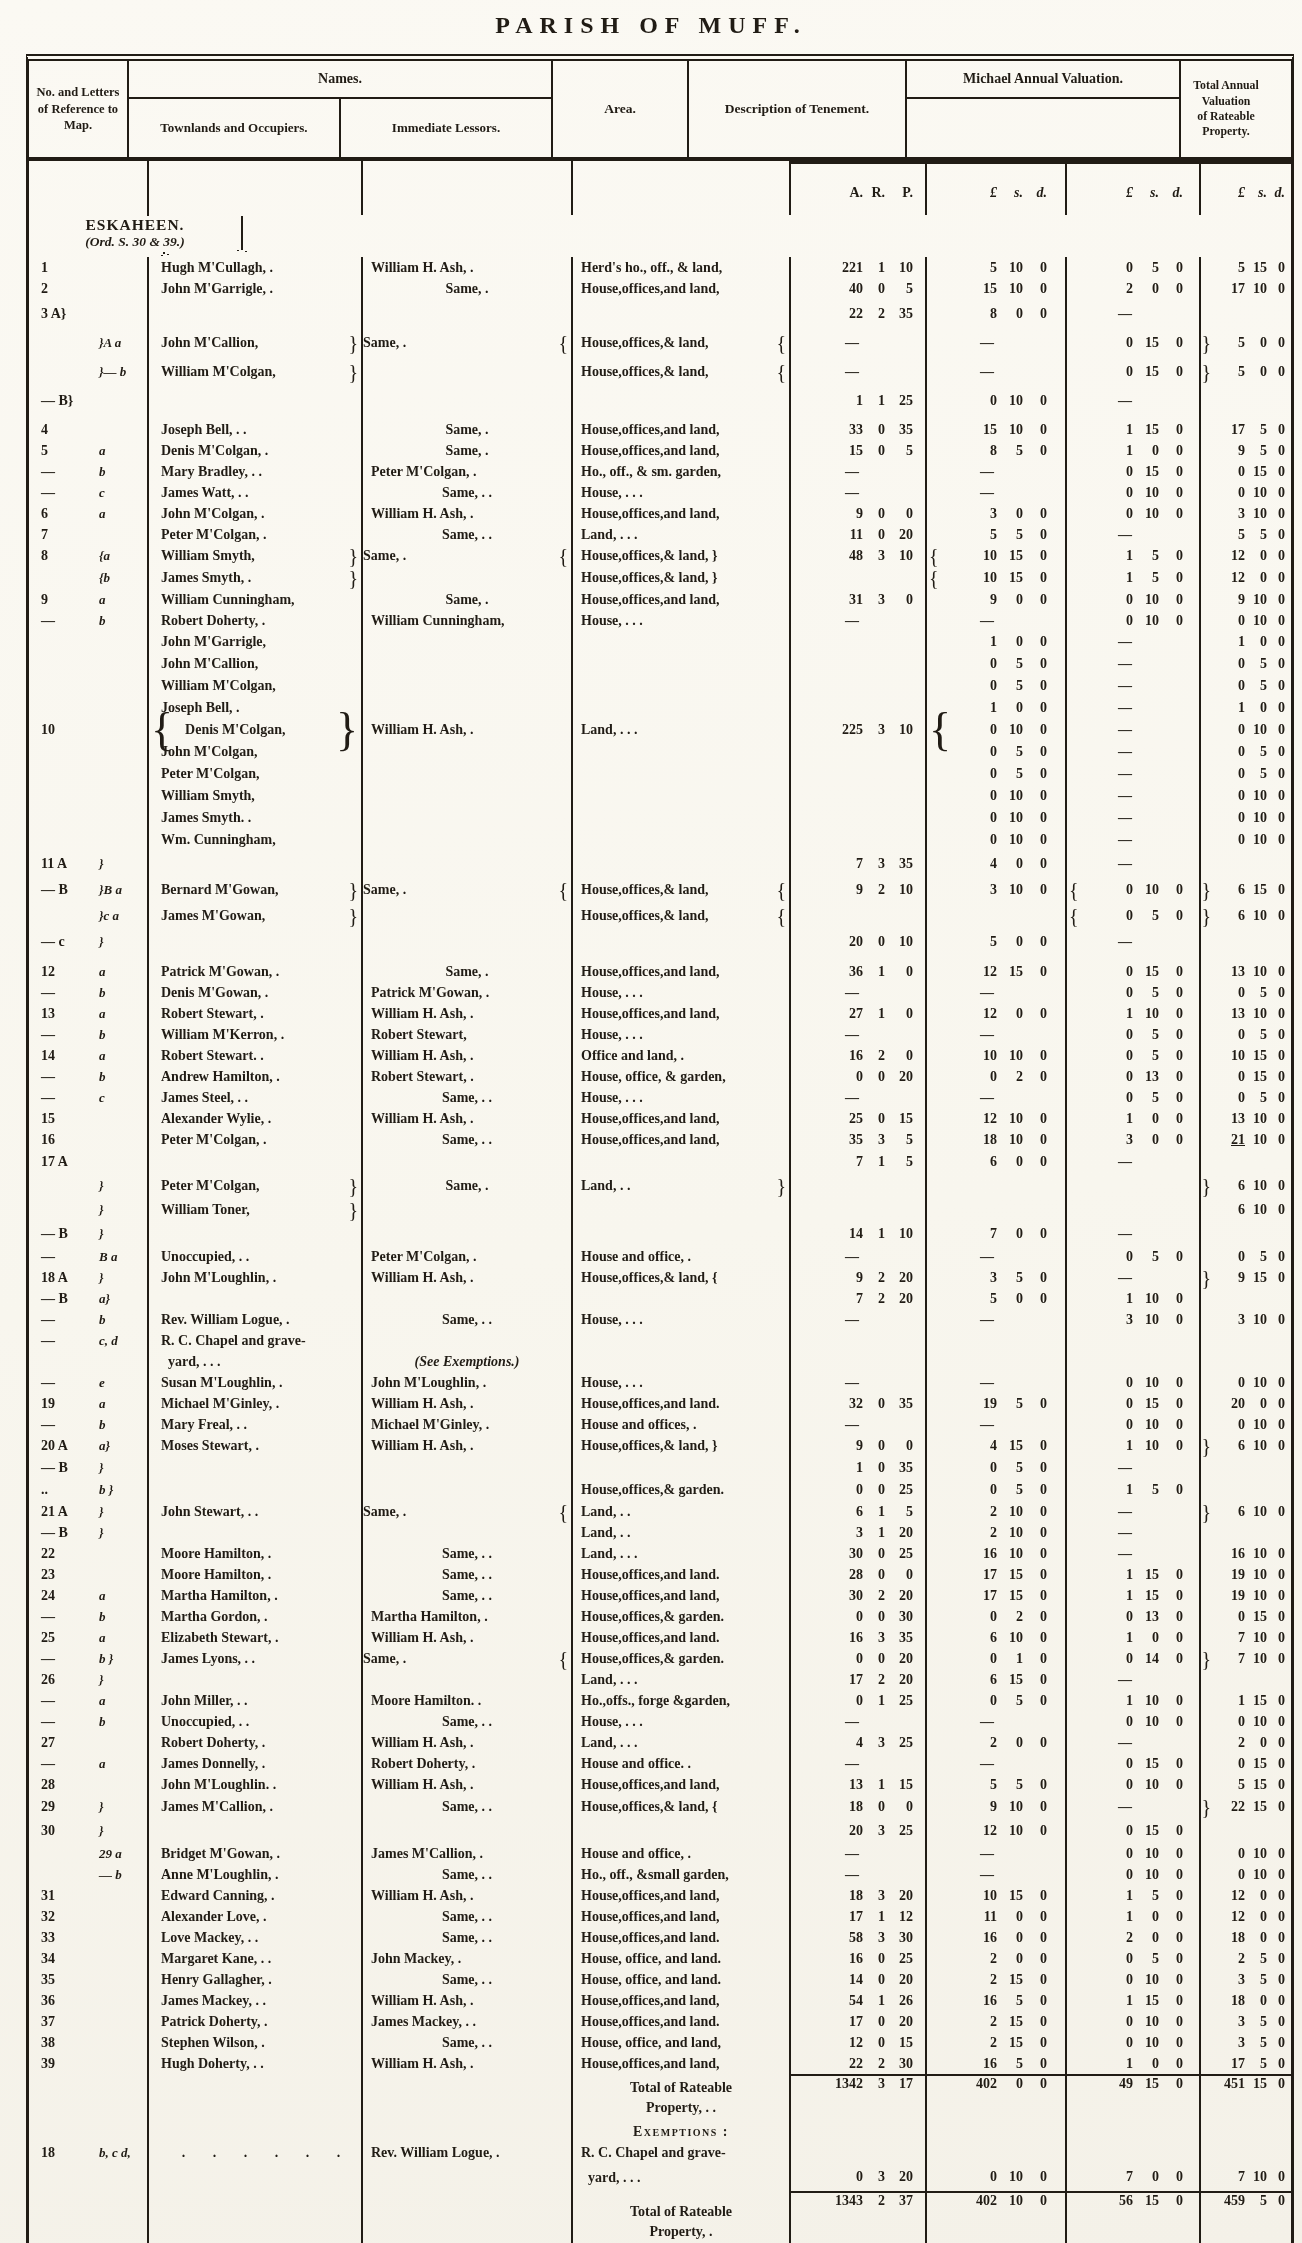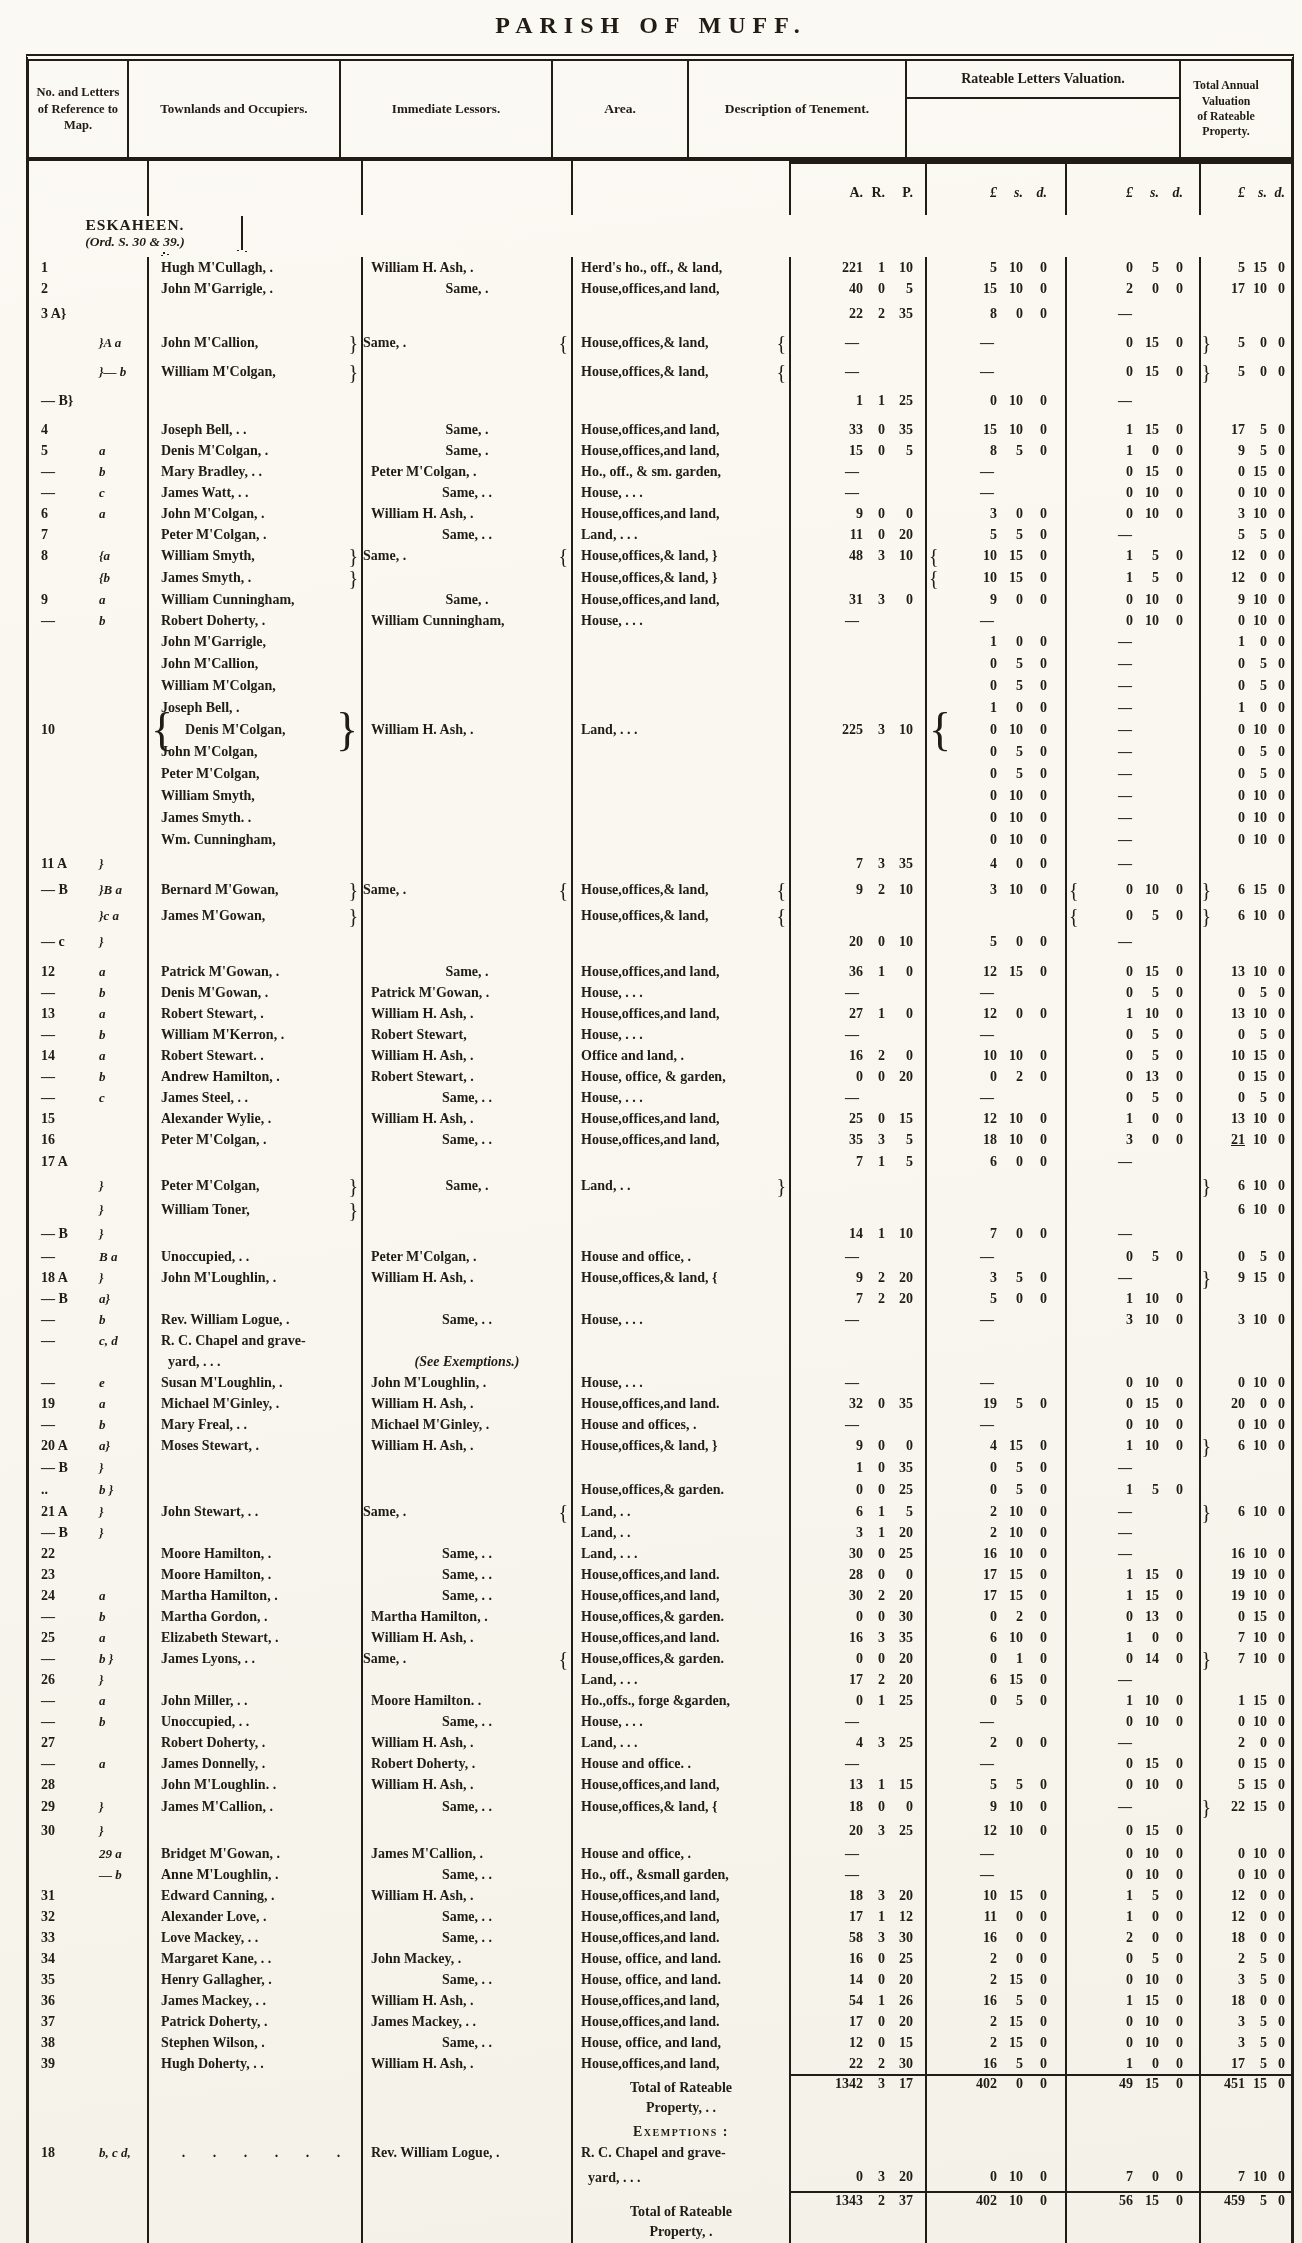--- a/index.html
+++ b/index.html
@@ -85,29 +85,30 @@
 
 <div class="page">
   <div class="title">PARISH OF MUFF.</div>
 
   <div class="tbl">
     <div class="thead">
       <div class="hc h-ref">No. and Letters
 of Reference to
 Map.</div>
       <div class="hgrp">
+        <div class="hg-top">Names.</div>
         <div class="hg-sub">
           <div class="shc">Townlands and Occupiers.</div>
           <div class="shc">Immediate Lessors.</div>
         </div>
       </div>
       <div class="hc h-area">Area.</div>
       <div class="hc h-desc">Description of Tenement.</div>
       <div class="hgrp h-rav">
-        <div class="hg-top">Rateable Letters Valuation.</div>
+        <div class="hg-top">Michael Annual Valuation.</div>
       </div>
       <div class="hc h-tot">Total Annual
 Valuation
 of Rateable
 Property.</div>
     </div>
 
     <div class="units" id="units-row">
         <div class="cell c-ref"></div>
         <div class="cell c-occ"></div>

